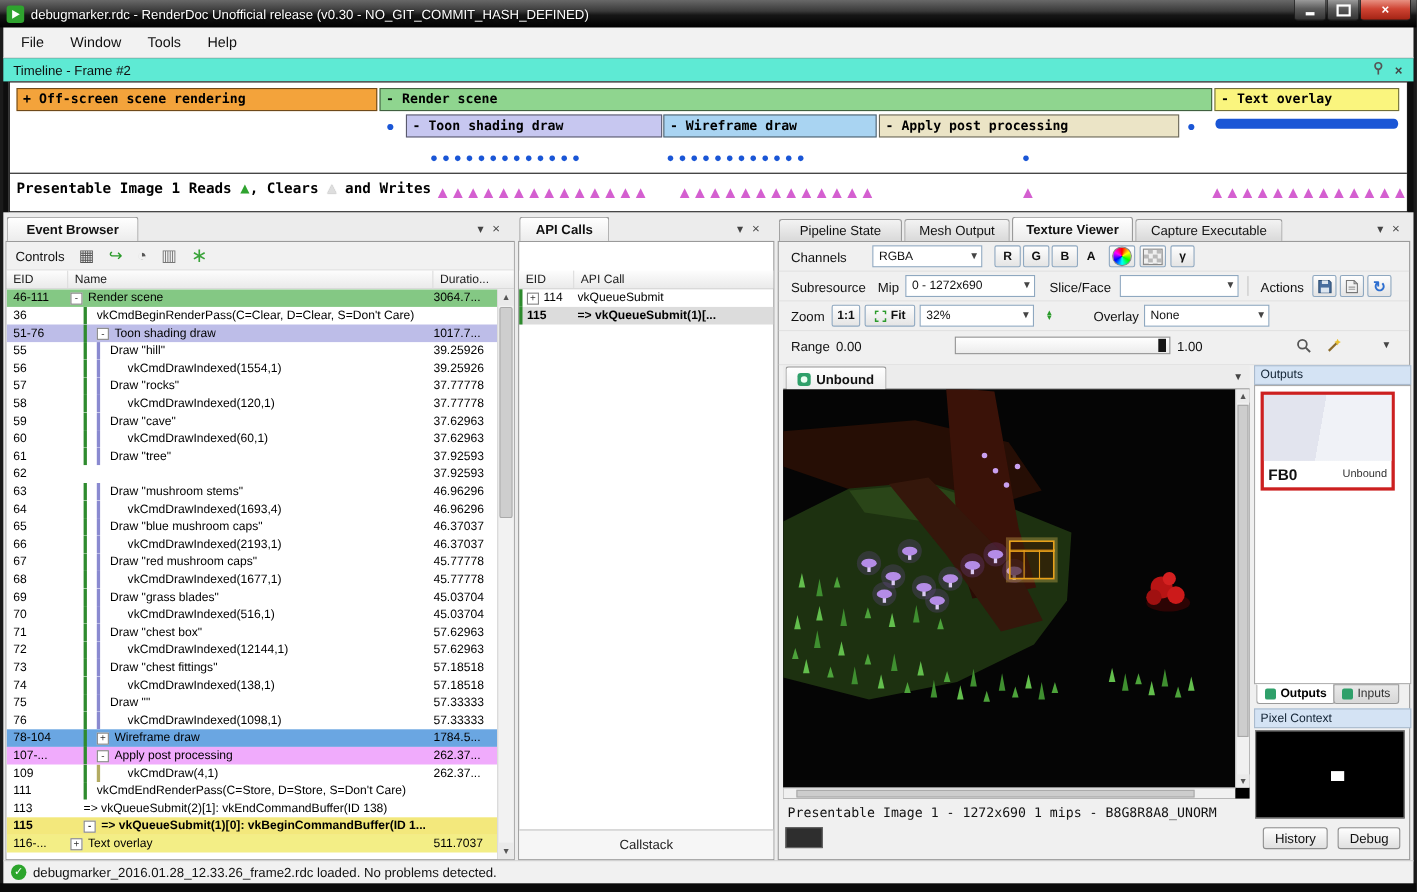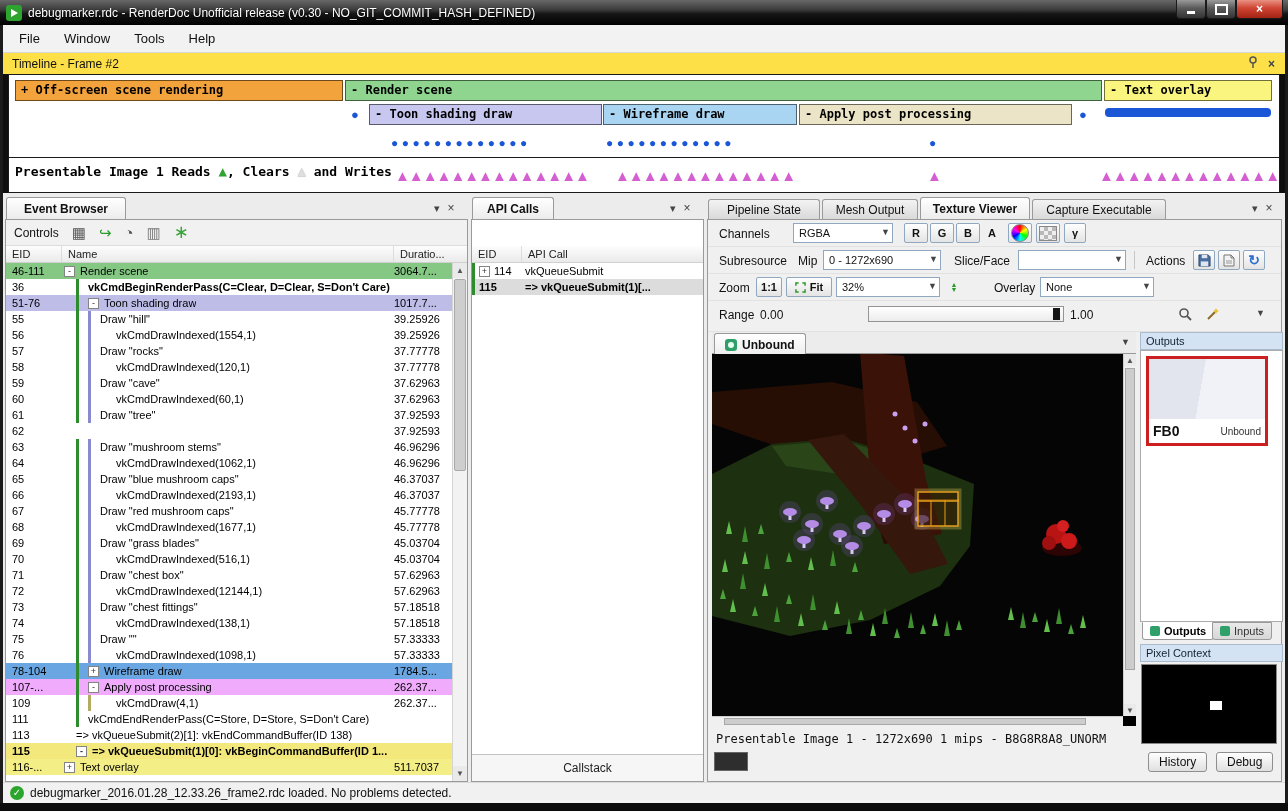--- a/index.html
+++ b/index.html
@@ -20,21 +20,21 @@
   
   .frame-left{position:absolute;left:0;top:25px;width:3px;height:778px;background:#1b1b1b;}
   .frame-right{position:absolute;right:0;top:25px;width:3px;height:778px;background:#1b1b1b;}
   .frame-bottom{position:absolute;left:0;top:803px;width:1288px;height:8px;background:#0a0a0a;}
 
   
   .menubar{position:absolute;left:3px;top:25px;width:1282px;height:28px;background:#f2f2f2;border-bottom:1px solid #d7d7d7;display:flex;align-items:center;padding-left:4px;box-sizing:border-box;}
   .menu-item{padding:4px 12px;font-size:13px;color:#111;}
 
   
-  .tl-header{position:absolute;left:3px;top:53px;width:1282px;height:21px;background:#fde047;font-size:12px;color:#111;display:flex;align-items:center;padding-left:9px;box-sizing:border-box;}
+  .tl-header{position:absolute;left:3px;top:53px;width:1282px;height:21px;background:#5eead4;font-size:12px;color:#111;display:flex;align-items:center;padding-left:9px;box-sizing:border-box;}
   .tl-header-icons{position:absolute;right:10px;top:3px;display:flex;gap:10px;color:#444;font-size:12px;align-items:center;}
   .tl-body{position:absolute;left:8px;top:74px;width:1272px;height:119px;background:#fff;border:1px solid #1a1a1a;box-sizing:border-box;}
   .tl-bar{position:absolute;height:21px;box-sizing:border-box;border:1px solid rgba(0,0,0,.55);font-family:"DejaVu Sans Mono",monospace;font-size:12px;font-weight:bold;line-height:19px;padding-left:5px;white-space:nowrap;overflow:hidden;color:#000;}
   .tl-dots{position:absolute;font-size:12px;letter-spacing:3.5px;line-height:12px;white-space:nowrap;}
   .tl-blue-bar{position:absolute;height:9px;border-radius:4px;}
   .tl-caption-line{position:absolute;left:0;top:82px;width:100%;border-top:1px solid #1a1a1a;}
   .tl-caption{position:absolute;left:6px;top:88px;font-family:"DejaVu Sans Mono",monospace;font-size:13px;font-weight:bold;color:#000;white-space:nowrap;}
   .tl-tris{position:absolute;font-size:15px;letter-spacing:-1px;line-height:15px;white-space:nowrap;}
   .tri-inline{font-size:14px;}
 
@@ -214,21 +214,21 @@
         <div class="ev-row" style="background: rgb(132, 200, 132);">
           <div class="ev-eid">46-111</div>
           <div class="ev-name" style="padding-left: 2px;">
             <span class="expander">-</span>
             <span class="ev-label">Render scene</span>
           </div>
           <div class="ev-dur">3064.7...</div>
         </div>
         <div class="ev-row">
           <div class="ev-eid">36</div>
-          <div class="ev-name" style="padding-left: 14px; font-weight: bold;">
+          <div class="ev-name" style="padding-left: 14px;">
             <span class="strip" style="background: rgb(46, 139, 46);"></span>
             <span class="ev-label">vkCmdBeginRenderPass(C=Clear, D=Clear, S=Don't Care)</span>
           </div>
           <div class="ev-dur"></div>
         </div>
         <div class="ev-row" style="background: rgb(189, 189, 232);">
           <div class="ev-eid">51-76</div>
           <div class="ev-name" style="padding-left: 14px;">
             <span class="strip" style="background: rgb(46, 139, 46);"></span>
             <span class="expander">-</span>
@@ -320,21 +320,21 @@
             <span class="ev-label">Draw "mushroom stems"</span>
           </div>
           <div class="ev-dur">46.96296</div>
         </div>
         <div class="ev-row">
           <div class="ev-eid">64</div>
           <div class="ev-name" style="padding-left: 14px;">
             <span class="strip" style="background: rgb(46, 139, 46);"></span>
             <span class="strip" style="background: rgb(138, 138, 208);"></span>
             <span class="spacer" style="width: 16px;"></span>
-            <span class="ev-label">vkCmdDrawIndexed(1062,1)</span>
+            <span class="ev-label">vkCmdDrawIndexed(1693,4)</span>
           </div>
           <div class="ev-dur">46.96296</div>
         </div>
         <div class="ev-row">
           <div class="ev-eid">65</div>
           <div class="ev-name" style="padding-left: 14px;">
             <span class="strip" style="background: rgb(46, 139, 46);"></span>
             <span class="strip" style="background: rgb(138, 138, 208);"></span>
             <span class="ev-label">Draw "blue mushroom caps"</span>
           </div>

